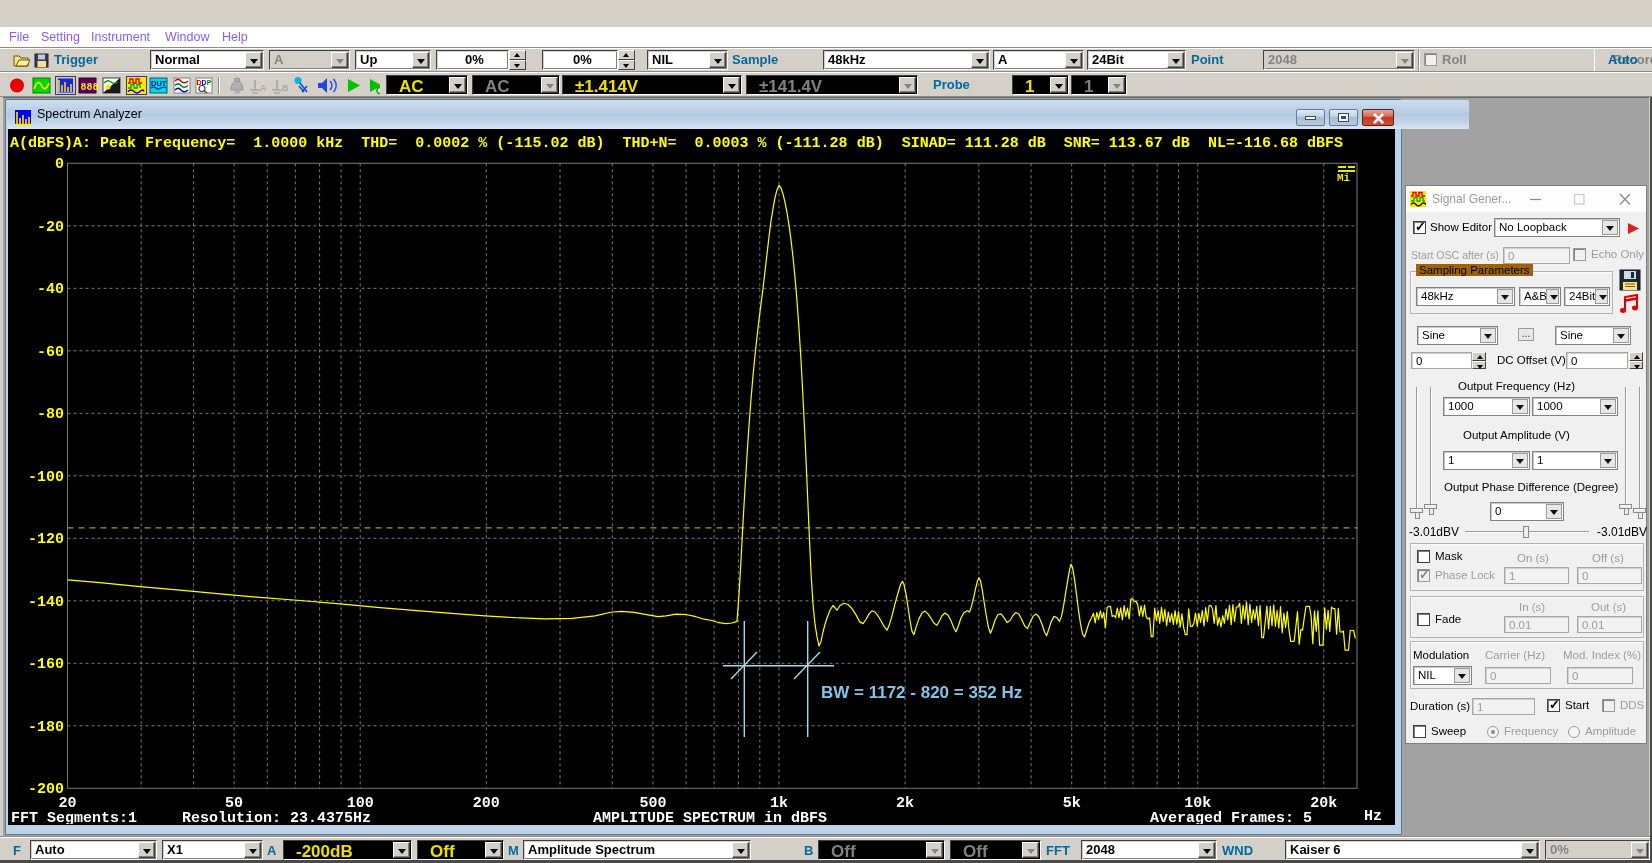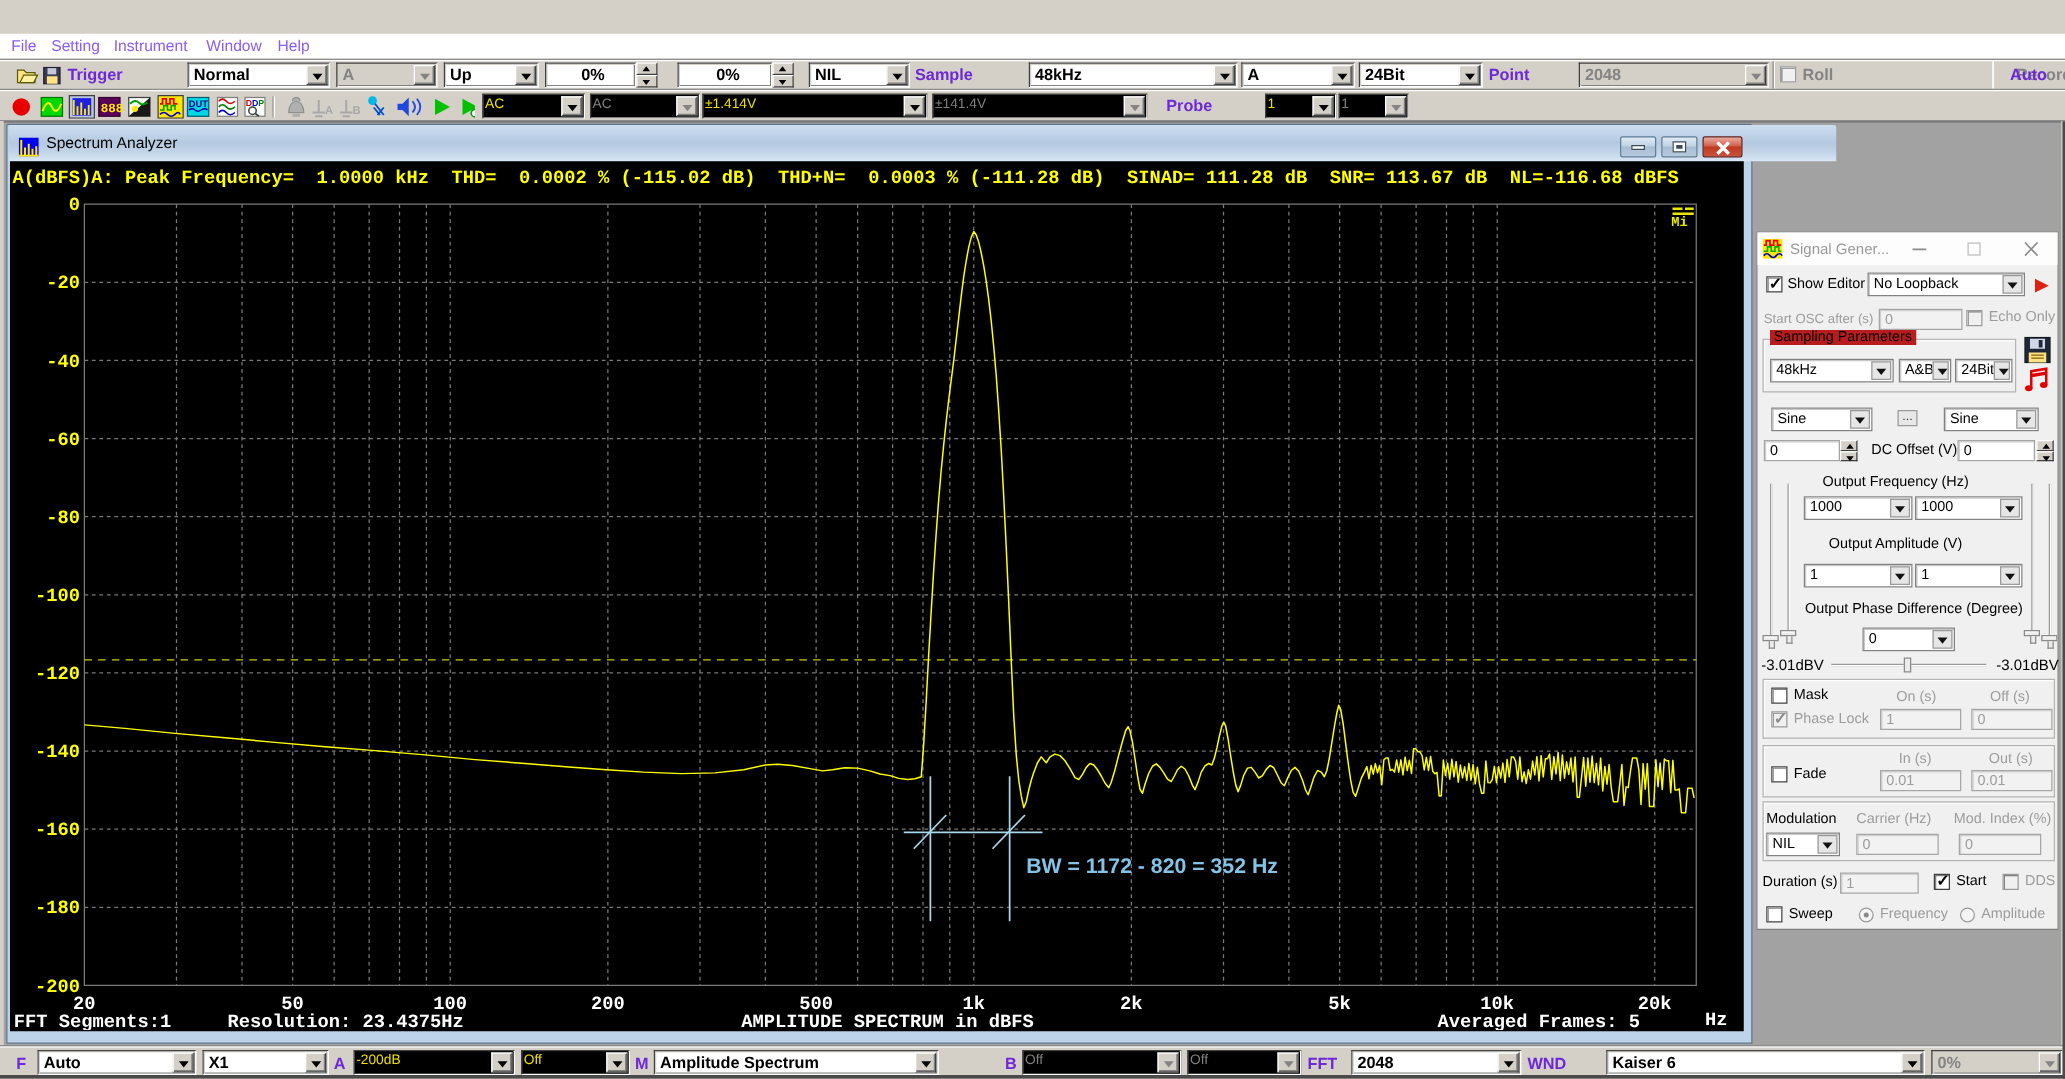--- a/index.html
+++ b/index.html
@@ -1,25 +1,25 @@
 <!DOCTYPE html>
 <html><head><meta charset="utf-8"><title>Multi-Instrument</title>
 <style>
 *{margin:0;padding:0;box-sizing:border-box}
 html,body{width:1652px;height:863px;overflow:hidden;background:#d4d0c8;font-family:"Liberation Sans",sans-serif}
 #app{position:relative;width:1652px;height:863px}
 .ab{position:absolute}
-.lbl{position:absolute;font-weight:bold;font-size:13px;color:#6d28d9;white-space:nowrap}
+.lbl{position:absolute;font-weight:bold;font-size:13px;color:#0369a1;white-space:nowrap}
 .glbl{position:absolute;font-weight:bold;font-size:13px;color:#848484;white-space:nowrap}
 .combo{position:absolute;height:20px;background:#fff;border:1px solid #404040;border-right-color:#fff;border-bottom-color:#fff;box-shadow:1px 1px 0 #d4d0c8 inset, -1px -1px 0 #808080 inset}
 .combo .tx{position:absolute;left:4px;top:1px;font-weight:bold;font-size:13px;color:#000;white-space:nowrap}
 .combo.dis{background:#d4d0c8}
 .combo.dis .tx{color:#848484}
 .bcombo{position:absolute;height:20px;background:#000;border:1px solid #404040;border-right-color:#fff;border-bottom-color:#fff}
-.bcombo .tx{position:absolute;left:1px;top:1px;font-weight:normal;font-size:11px;color:#f0e000;white-space:nowrap}
+.bcombo .tx{position:absolute;left:12px;top:1px;font-weight:bold;font-size:17px;color:#f0e000;white-space:nowrap}
 .bcombo.dis .tx{color:#808080}
 .arr{position:absolute;right:1px;top:1px;bottom:1px;width:17px;background:#d4d0c8;border:1px solid #404040;border-top-color:#fff;border-left-color:#fff;box-shadow:-1px -1px 0 #808080 inset}
 .arr:after{content:"";position:absolute;left:4px;top:6px;border:4px solid transparent;border-top:5px solid #000;border-bottom:none}
 .arr.gr:after{border-top-color:#848484}
 .spin{position:absolute;width:17px}
 .spin .u,.spin .d{position:absolute;left:0;right:0;height:50%;background:#d4d0c8;border:1px solid #404040;border-top-color:#fff;border-left-color:#fff}
 .spin .d{bottom:0;top:auto}
 .spin .u:after{content:"";position:absolute;left:4px;top:2px;border:3px solid transparent;border-bottom:4px solid #000;border-top:none}
 .spin .d:after{content:"";position:absolute;left:4px;top:3px;border:3px solid transparent;border-top:4px solid #000;border-bottom:none}
 .chk{position:absolute;width:13px;height:13px;background:#fff;border:1px solid #404040;box-shadow:1px 1px 0 #808080 inset}
@@ -30,21 +30,21 @@
 .sg-glbl{position:absolute;font-size:11.5px;color:#9c9c9c;white-space:nowrap}
 .sg-combo{position:absolute;height:19px;background:#fff;border:1px solid #828282;box-shadow:1px 1px 0 #c8c8c8 inset}
 .sg-combo .tx{position:absolute;left:4px;top:2px;font-size:11.5px;color:#000;white-space:nowrap}
 .sg-arr{position:absolute;right:1px;top:1px;bottom:1px;width:16px;background:#e6e6e6;border:1px solid #9a9a9a}
 .sg-arr:after{content:"";position:absolute;left:3px;top:5px;border:4px solid transparent;border-top:5px solid #111;border-bottom:none}
 .sg-inp{position:absolute;height:17px;background:#f2f2f2;border:1px solid #a6a6a6;box-shadow:1px 1px 0 #d0d0d0 inset}
 .sg-inp .tx{position:absolute;left:4px;top:1.5px;font-size:11.5px;color:#9c9c9c}
 .sg-inp.en{background:#fff}
 .sg-inp.en .tx{color:#000}
 .grp{position:absolute;border:1px solid #b4b4b4;box-shadow:1px 1px 0 #fdfdfd inset}
-.grp .cap{position:absolute;top:-8px;left:5px;background:#b91c1c;padding:0 3px;font-size:11.5px;color:#000;white-space:nowrap}
+.grp .cap{position:absolute;top:-8px;left:5px;background:#a16207;padding:0 3px;font-size:11.5px;color:#000;white-space:nowrap}
 .radio{position:absolute;width:12px;height:12px;border-radius:50%;background:#f4f4f4;border:1px solid #9a9a9a}
 .radio.on:after{content:"";position:absolute;left:3px;top:3px;width:4px;height:4px;border-radius:50%;background:#8a8a8a}
 .vsl{position:absolute;width:2px;background:#9a9a9a;border-right:1px solid #fff}
 .vth{position:absolute;width:13px;height:5px;background:#ececec;border:1px solid #8a8a8a;box-shadow:0 1px 0 #fff inset}
 .vth:after{content:"";position:absolute;left:4px;top:4px;width:3px;height:5px;background:#ececec;border:1px solid #8a8a8a;border-top:none}
 </style></head>
 <body>
 <div id="app">
 
 

